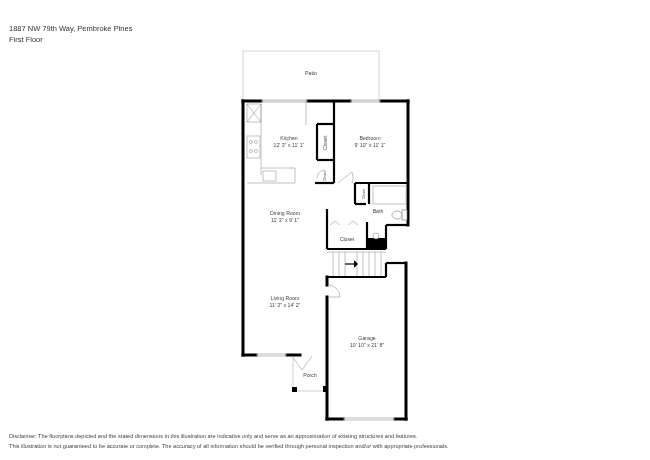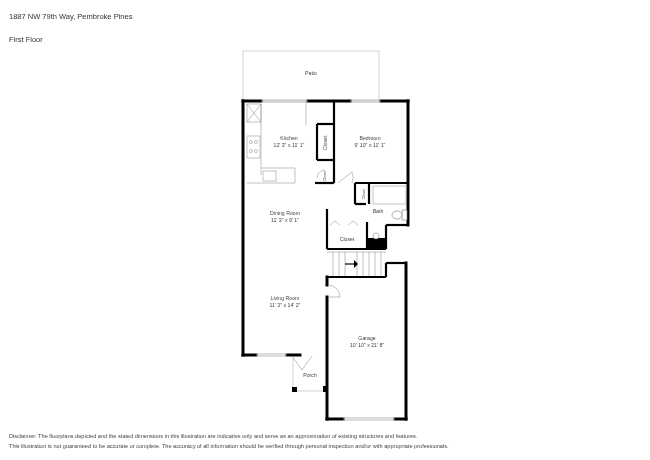--- a/index.html
+++ b/index.html
@@ -1,18 +1,18 @@
 <!DOCTYPE html>
 <html><head>
 <meta charset="utf-8">
 <style>
   html, body { margin:0; padding:0; background:#ffffff; }
   body { width:650px; height:460px; position:relative; overflow:hidden; font-family:"Liberation Sans", sans-serif; color:#333; }
   .hdr { position:absolute; left:9px; font-size:7.5px; color:#333; white-space:nowrap; }
-  #addr { top:12px; }
+  #addr { top:24px; }
   #floor { top:35px; }
   .disc { position:absolute; left:9px; font-size:5.6px; color:#444; white-space:nowrap; }
   #disc1 { top:433px; }
   #disc2 { top:443px; }
   svg { position:absolute; left:0; top:0; }
   .lbl { font-family:"Liberation Sans", sans-serif; font-size:5.2px; fill:#444; text-anchor:middle; }
 </style>
 </head>
 <body>
 

